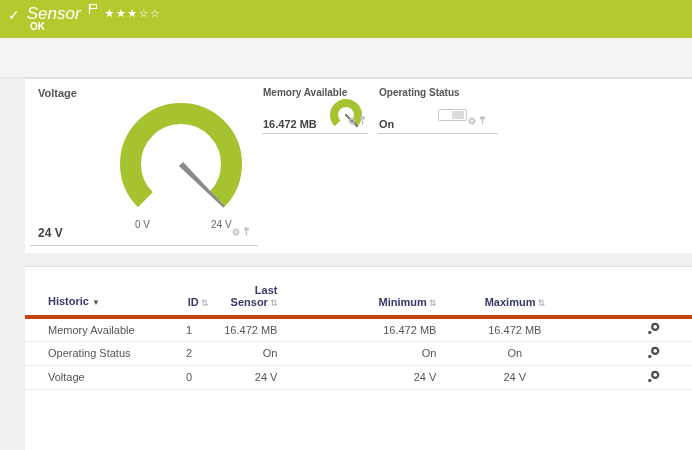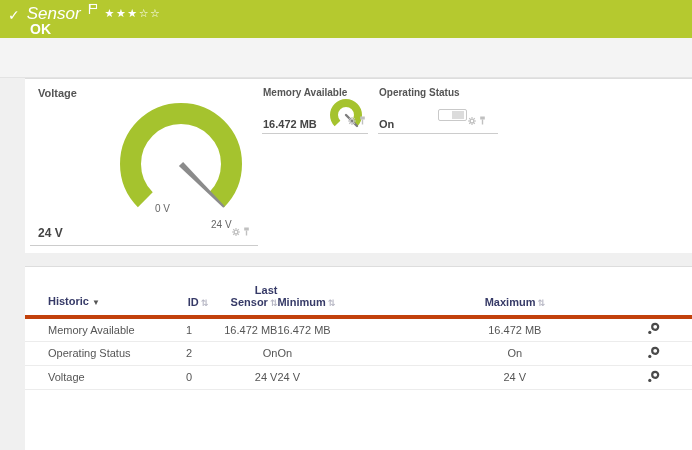--- a/index.html
+++ b/index.html
@@ -8,21 +8,21 @@
   #app { position:relative; width:692px; height:450px; overflow:hidden; background:#fff; }
 
   
   .hdr { position:absolute; left:0; top:0; width:692px; height:38px; background:#b5c92f; color:#fff; }
   .hdr-row { position:absolute; left:8px; top:4px; display:flex; align-items:baseline; gap:7px; white-space:nowrap; }
   .hdr-check { font-size:14px; font-weight:bold; position:relative; top:1px; }
   .hdr-kind { font-style:italic; font-size:17px; }
   .hdr-name { font-weight:bold; font-size:14.5px; }
   .hdr-flag { position:relative; top:-4px; }
   .hdr-stars { font-size:11px; letter-spacing:1.5px; position:relative; top:-2px; cursor:pointer; }
-  .hdr-status { position:absolute; left:30px; top:21px; font-size:14px; font-weight:bold; }
+  .hdr-status { position:absolute; left:30px; top:21px; font-size:10px; font-weight:bold; }
 
   
   .tabbar { position:absolute; left:0; top:38px; width:692px; height:40px; background:#f4f4f4; border-bottom:1px solid #e3e3e3; }
   .tab { position:absolute; top:50px; height:18px; display:flex; align-items:center; gap:5px; font-size:11.5px; color:#555; cursor:pointer; white-space:nowrap; }
   .tab .num { font-weight:bold; color:#333; margin-right:2px; }
   .tab.active { color:#333; font-weight:bold; }
   .tab-underline { position:absolute; left:22px; top:66px; width:93px; height:3px; background:#2da1d8; }
 
   
   .page-bg { position:absolute; left:0; top:78px; width:692px; height:372px; background:#f0f0f0; }
@@ -47,21 +47,21 @@
   .toggle .knob { position:absolute; right:2px; top:1px; width:12px; height:8px; background:#dcdcdc; }
 
   
   .sec-table { position:absolute; left:25px; top:266px; width:667px; height:184px; background:#fff; border-top:1px solid #ddd; }
   table.channels { border-collapse:collapse; width:667px; table-layout:fixed; font-size:11px; color:#555; }
   table.channels th { font-size:11px; font-weight:bold; color:#363a67; vertical-align:bottom; height:50px; padding-bottom:6px; border-bottom:4px solid #c2410c; line-height:12px; cursor:pointer; }
   table.channels td { height:24px; border-bottom:1px solid #ececec; }
   .col-ch { width:155px; text-align:left; padding-left:23px; }
   .col-id { width:23px; }
   .col-lv { width:65px; text-align:right; }
-  .col-min { width:153px; text-align:left; }
+  .col-min { width:153px; text-align:right; }
   .col-max { width:151px; text-align:center; }
   .col-act { width:95px; text-align:right; padding-right:32px; }
   .sort { font-size:9px; color:#b7b7c4; margin-left:2px; }
   .sort-active { font-size:8px; color:#555; margin-left:3px; }
   .row-gear { cursor:pointer; display:inline-block; }
 </style>
 </head>
 <body>
 
 <div id="app">
@@ -148,21 +148,21 @@
   <div class="page-bg"></div>
 
   <div class="sec-gauges">
 
     <div class="panel-voltage">
       <div class="panel-title pv-title">Voltage</div>
       <svg width="228" height="161" viewBox="0 0 228 161" style="position:absolute;left:0;top:0;">
         <path d="M115.3 114.7 A50.5 50.5 0 1 1 186.7 114.7" fill="none" stroke="#a5c32e" stroke-width="21"></path>
         <polygon points="148.9,81.1 153.1,76.9 194.7,121.3 193.3,122.7" fill="#8b8b8b"></polygon>
       </svg>
-      <div class="g-label" style="left:105px; top:118px;margin-left:20px;">0 V</div>
+      <div class="g-label" style="left:105px; top:134px;">0 V</div>
       <div class="g-label" style="left:181px; top:134px;">24 V</div>
       <div class="pv-val">24 V</div>
       <div class="panel-icons" style="right:8px; bottom:5px;">
         <span><svg width="8" height="8" viewBox="0 0 8 8">
               <circle cx="4" cy="4" r="1.9" fill="none" stroke="#c0c0c0" stroke-width="1.4"></circle>
               <g stroke="#c0c0c0" stroke-width="1.2">
                 <line x1="4" y1="0" x2="4" y2="1.5"></line>
                 <line x1="4" y1="6.5" x2="4" y2="8"></line>
                 <line x1="0" y1="4" x2="1.5" y2="4"></line>
                 <line x1="6.5" y1="4" x2="8" y2="4"></line>

